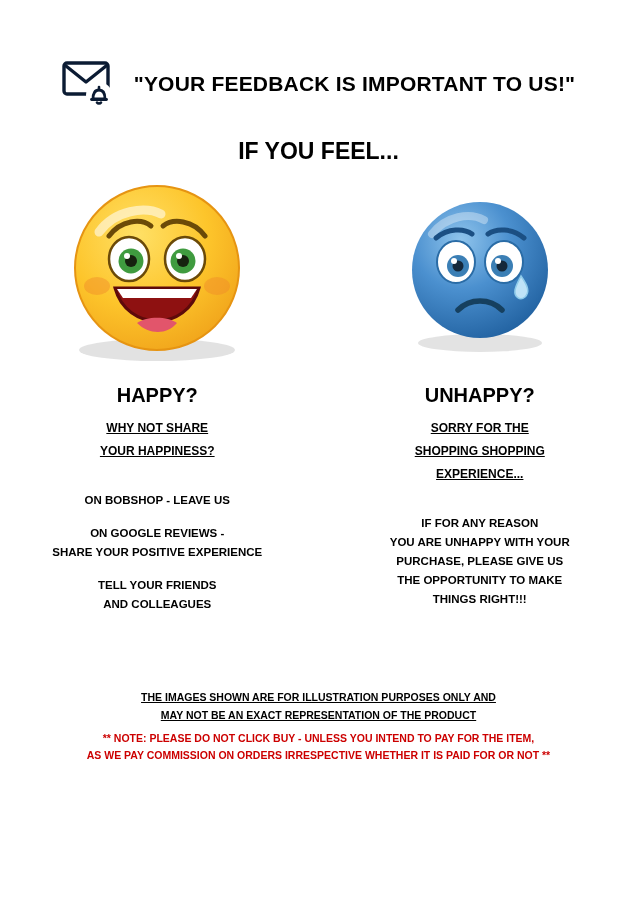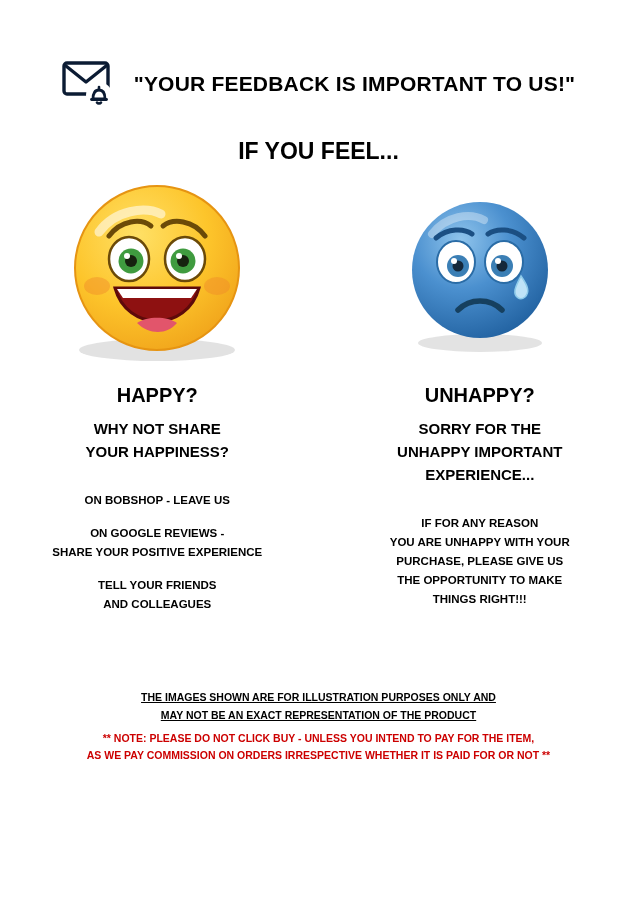--- a/index.html
+++ b/index.html
@@ -78,24 +78,25 @@
   .face-svg {
     display: block;
   }
   .col-heading {
     font-size: 20px;
     font-weight: bold;
     margin-top: 14px;
     margin-bottom: 10px;
   }
   .col-sub {
-    font-size: 15px;
+    font-size: 12px;
     font-weight: bold;
     line-height: 23px;
     text-align: center;
+    text-decoration: underline;
   }
   .col-body {
     font-size: 11.5px;
     font-weight: bold;
     line-height: 19px;
     text-align: center;
     margin-top: 28px;
   }
   .para {
     margin-bottom: 14px;
@@ -234,21 +235,21 @@
           <circle cx="118" cy="81" r="3" fill="#ffffff"></circle>
 
           <path d="M141 96 C148 106 150 112 145 117 C140 121 134 117 135 110 C136 105 139 100 141 96 Z" fill="#bfe3f7" stroke="#8fcbea" stroke-width="1.5"></path>
 
           <path d="M78 130 C90 118 110 118 122 130" fill="none" stroke="#16405f" stroke-width="5.5" stroke-linecap="round"></path>
         </svg>
       </div>
       <div class="col-heading">UNHAPPY?</div>
       <div class="col-sub">
         <div>SORRY FOR THE</div>
-        <div>UNHAPPY IMPORTANT</div>
+        <div>SHOPPING SHOPPING</div>
         <div>EXPERIENCE...</div>
       </div>
       <div class="col-body">
         <div class="para">
           <div>IF FOR ANY REASON</div>
           <div>YOU ARE UNHAPPY WITH YOUR</div>
           <div>PURCHASE, PLEASE GIVE US</div>
           <div>THE OPPORTUNITY TO MAKE</div>
           <div>THINGS RIGHT!!!</div>
         </div>

